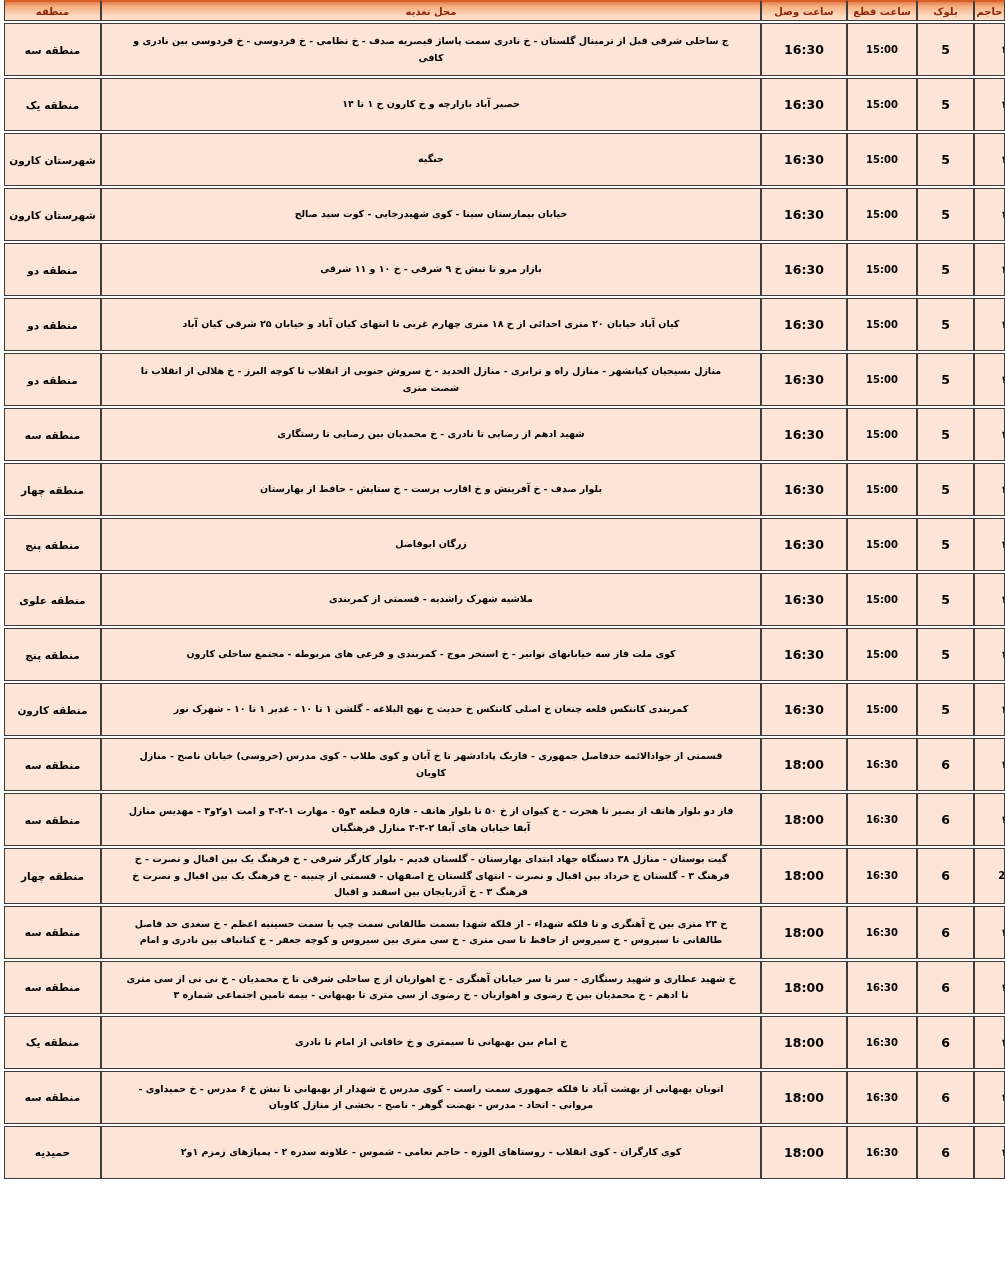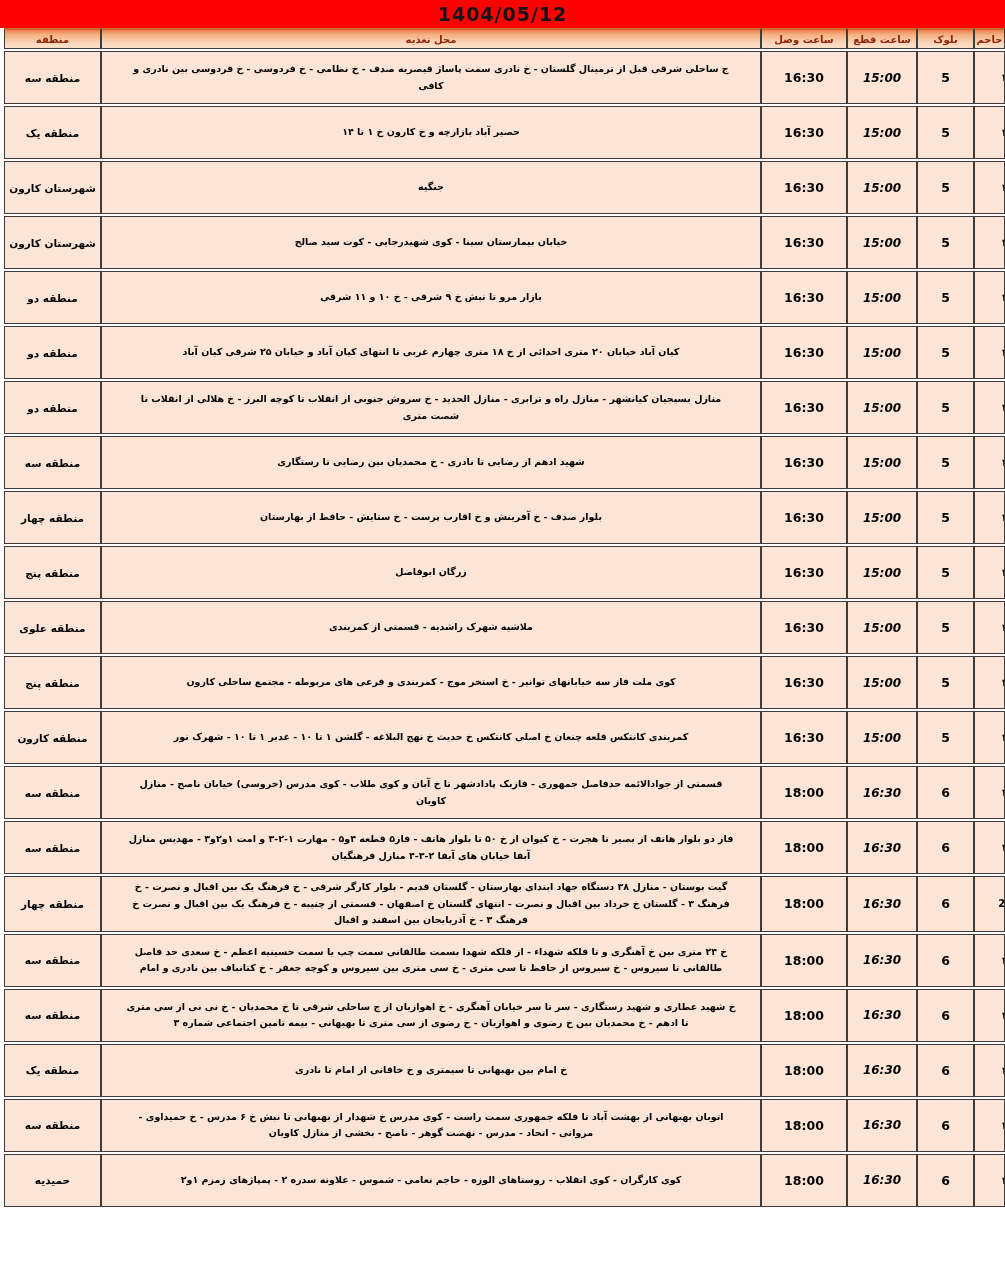--- a/index.html
+++ b/index.html
@@ -30,34 +30,31 @@
   thead tr { height:21px; }
   thead th {
     background:linear-gradient(to bottom, #e97e4f 0%, #f5ae7e 25%, #fbd9c0 75%, #fcdfca 100%);
     color:#8f2506; font-weight:bold; font-size:10px;
     border-top:2px solid #d95f24;
   }
   tbody tr { height:53px; background:#fce4d6; }
   tbody td { font-weight:bold; color:#000; }
   .c-radif   { font-size:10px;padding-left:44px; }
   .c-block   { font-size:12.5px; }
-  .c-cut     { font-size:12px;font-style:italic; }
+  .c-cut     { font-size:10px; }
   .c-restore { font-size:12.5px; }
   .c-loc     { font-size:9.5px; line-height:1.75; padding:2px 24px; }
   .c-region  { font-size:10.5px; padding:0 4px;margin-top:41px; }
 </style>
 </head>
 <body>
 
 <div class="page">
 
 
-  <div class="date-band">
-    <span>1404/05/12</span>
-  </div>
 
   <table class="outage">
     <colgroup>
       <col style="width:31px">
       <col style="width:57px">
       <col style="width:70px">
       <col style="width:86px">
       <col style="width:660px">
       <col style="width:97px">
     </colgroup>

